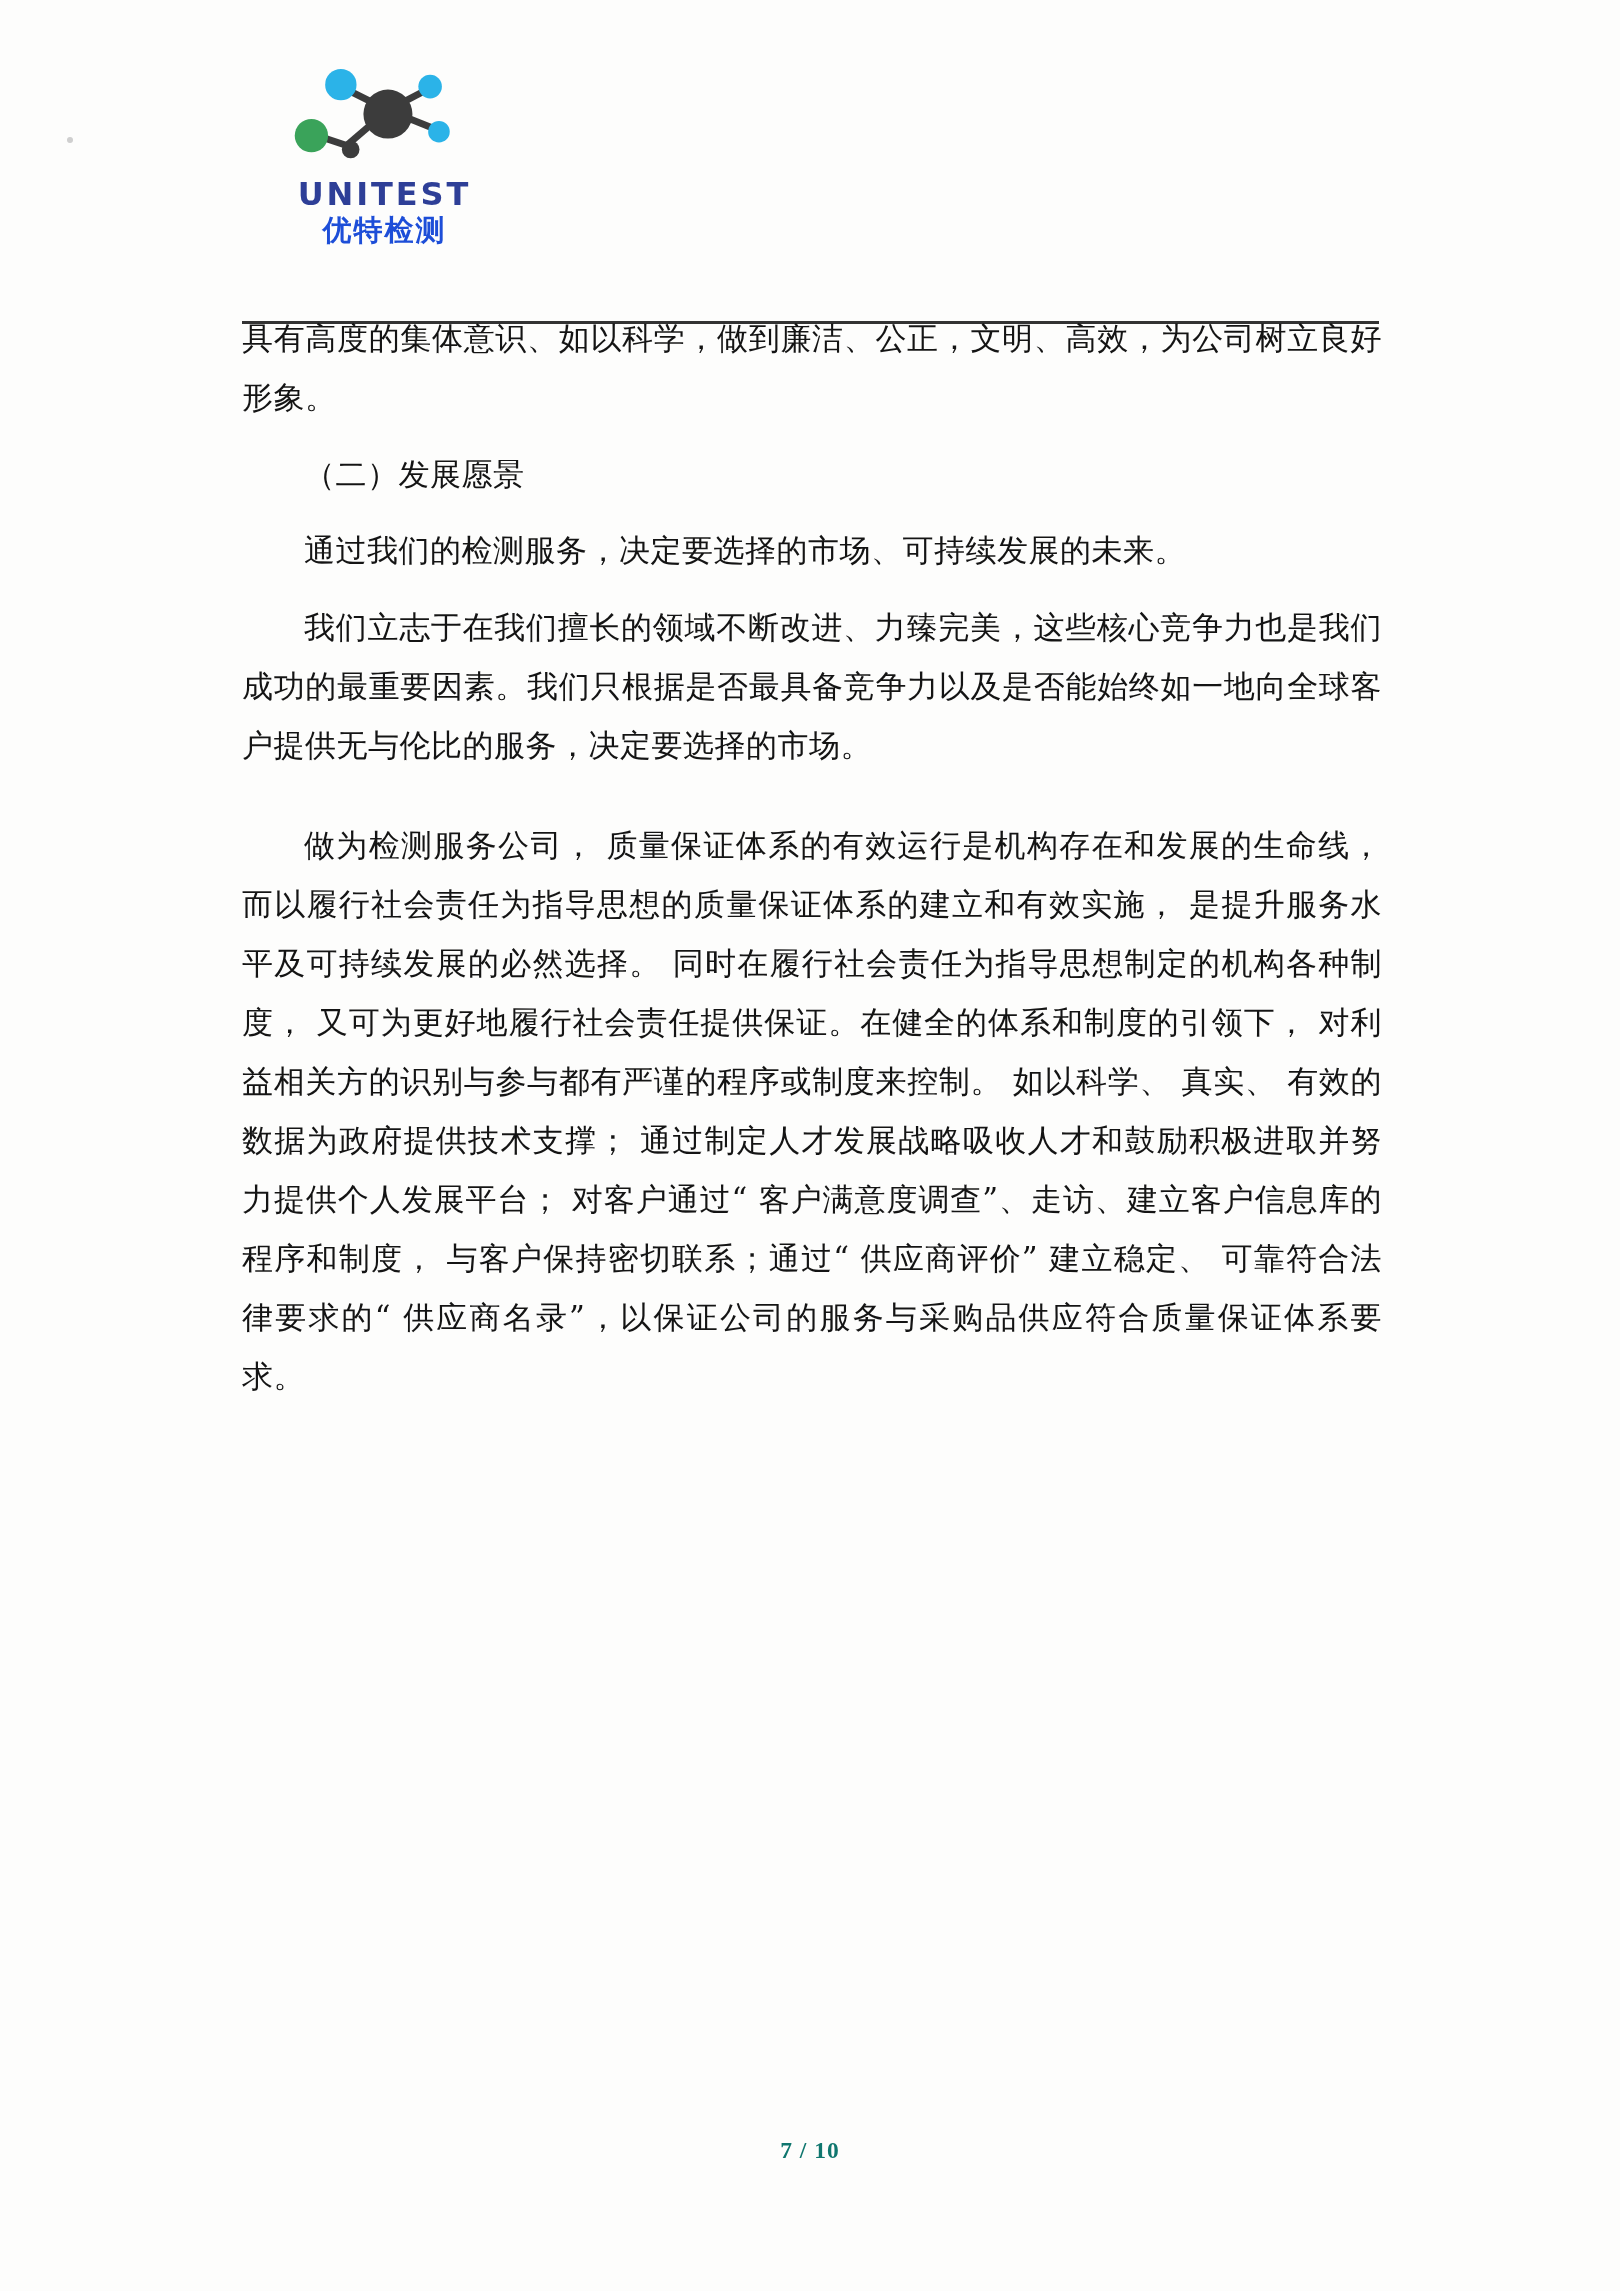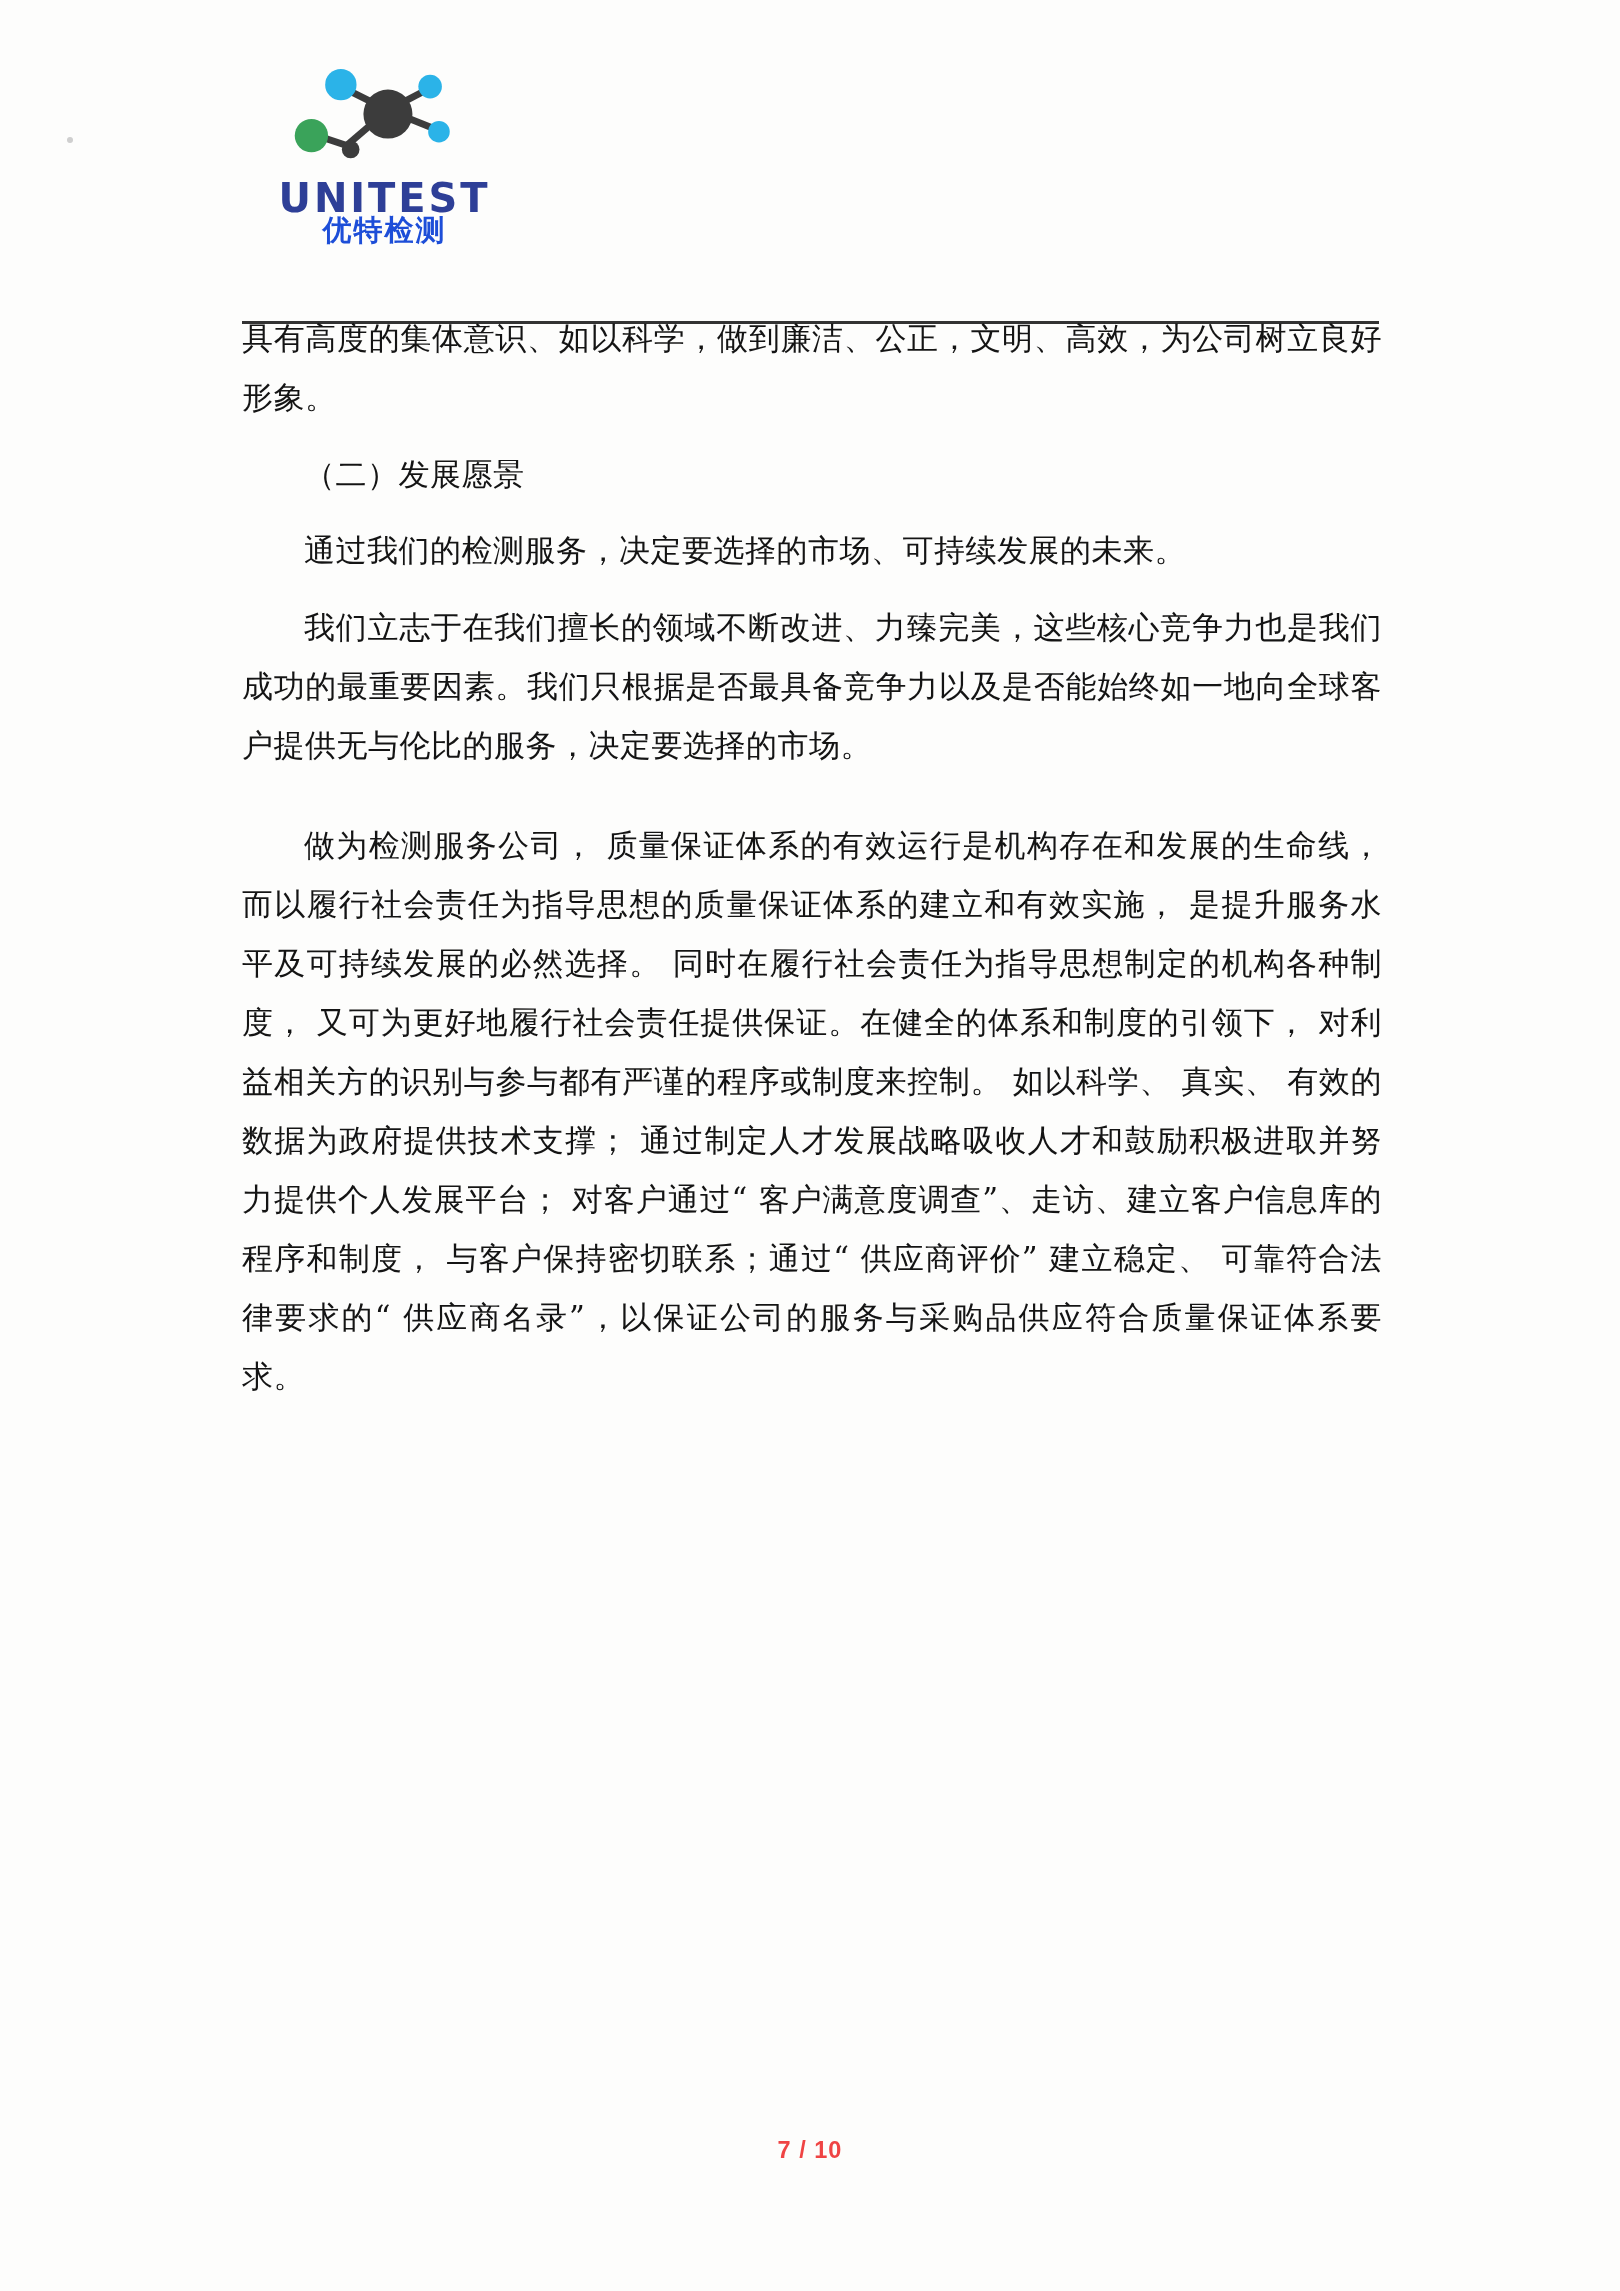--- a/index.html
+++ b/index.html
@@ -43,21 +43,21 @@
     top: 0;
     width: 206px;
     height: 118px;
   }
   .logo-name {
     position: absolute;
     left: 0;
     top: 116px;
     width: 225px;
     text-align: center;
-    font-size: 40px;
+    font-size: 32px;
     letter-spacing: 2.9px;
     font-weight: bold;
     color: #2e3f97;
     font-family: "DejaVu Sans", "Liberation Sans", sans-serif;
   }
   .logo-sub {
     position: absolute;
     left: 0;
     top: 152px;
     width: 225px;
@@ -107,22 +107,22 @@
   .gap-md { height: 23.5px; }
   
   .footer {
     position: absolute;
     left: 0;
     top: 2137px;
     width: 1620px;
     text-align: center;
     font-size: 23.5px;
     font-weight: bold;
-    color: #ef4444;
-    font-family: Liberation Sans, sans-serif;
+    color: #0f766e;
+    font-family: Liberation Serif, serif;
     letter-spacing: 1px;
   }
   .edge-mark {
     position: absolute;
     left: 67px;
     top: 137px;
     width: 5.9px;
     height: 5.9px;
     background: #cfcfcf;
     border-radius: 50%;

